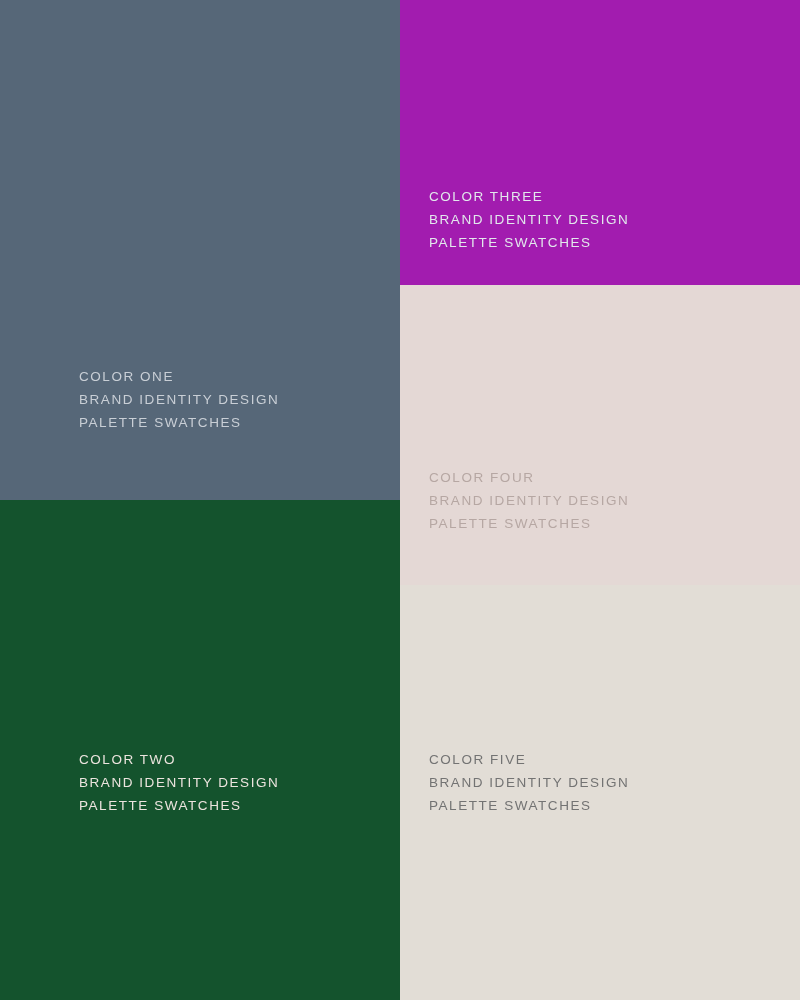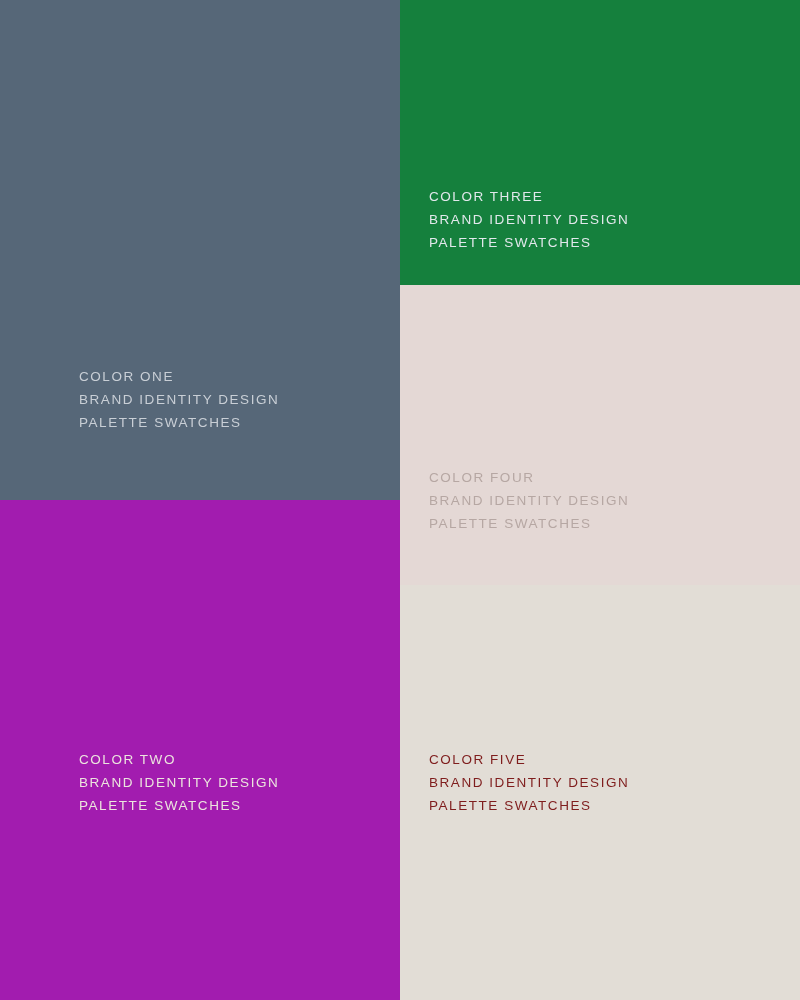--- a/index.html
+++ b/index.html
@@ -90,45 +90,45 @@
 <div class="palette-board">
 
   <div class="swatch swatch--one" style="background-color: rgb(86, 103, 120); padding-left: 32px;">
     <div class="swatch-label" style="color: rgb(201, 207, 214);">
       <span class="label-line">COLOR ONE</span>
       <span class="label-line">BRAND IDENTITY DESIGN</span>
       <span class="label-line">PALETTE SWATCHES</span>
     </div>
   </div>
 
-  <div class="swatch swatch--two" style="background-color: #a21caf;">
+  <div class="swatch swatch--two" style="background-color: #14532d;">
     <div class="swatch-label" style="color: rgb(236, 228, 222);">
       <span class="label-line">COLOR TWO</span>
       <span class="label-line">BRAND IDENTITY DESIGN</span>
       <span class="label-line">PALETTE SWATCHES</span>
     </div>
   </div>
 
-  <div class="swatch swatch--three" style="background-color: #15803d;">
+  <div class="swatch swatch--three" style="background-color: #a21caf;">
     <div class="swatch-label" style="color: rgb(226, 232, 236);">
       <span class="label-line">COLOR THREE</span>
       <span class="label-line">BRAND IDENTITY DESIGN</span>
       <span class="label-line">PALETTE SWATCHES</span>
     </div>
   </div>
 
   <div class="swatch swatch--four" style="background-color: rgb(228, 216, 213); padding-left: 16px;">
     <div class="swatch-label" style="color: rgb(182, 167, 163);">
       <span class="label-line">COLOR FOUR</span>
       <span class="label-line">BRAND IDENTITY DESIGN</span>
       <span class="label-line">PALETTE SWATCHES</span>
     </div>
   </div>
 
   <div class="swatch swatch--five" style="background-color: rgb(226, 221, 214);">
-    <div class="swatch-label" style="color: #7f1d1d;">
+    <div class="swatch-label" style="color: #737373;">
       <span class="label-line">COLOR FIVE</span>
       <span class="label-line">BRAND IDENTITY DESIGN</span>
       <span class="label-line">PALETTE SWATCHES</span>
     </div>
   </div>
 
 </div>
 
 </body></html>

